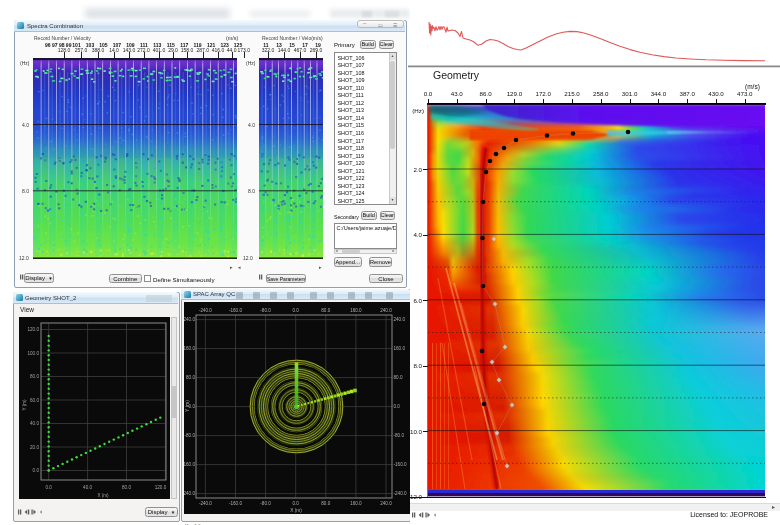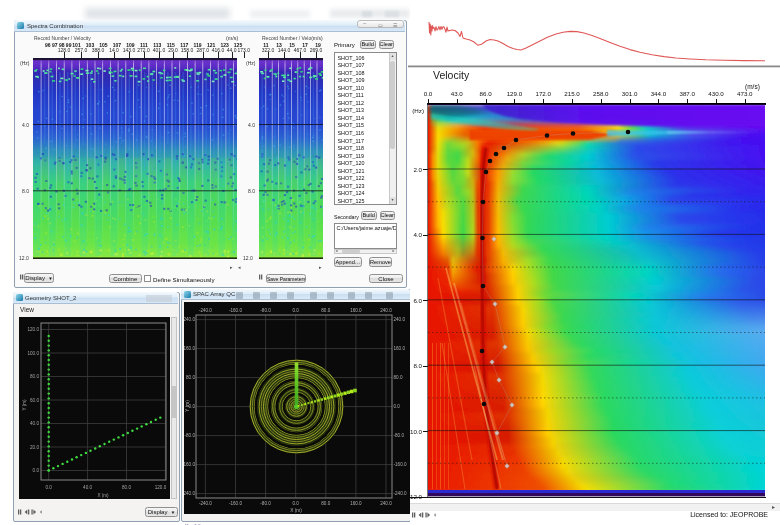--- a/index.html
+++ b/index.html
@@ -244,21 +244,21 @@
         <path d="M23.6,1.2 L22,3 L23.6,4.8 Z" fill="#707070"></path>
       </svg></div>
     <div class="btn" style="left:145px;top:506.5px;width:33px;height:10px;font-size:6px;line-height:8.5px;">Display&nbsp;&nbsp;<span style="font-size:4.5px;">▼</span></div>
     <div class="abs" style="left:410px;top:0;width:370px;height:525px;background:#fff;"></div>
     <div class="abs" style="left:408px;top:0px;width:372px;height:70px;">
       <svg width="372" height="70" viewBox="0 0 372 70" style="position:absolute;left:0;top:0">
         <polyline points="21.0,22.0 21.6,33.0 22.2,24.0 22.8,35.0 23.4,26.0 24.0,31.0 24.6,25.5 25.0,28.5 26.0,27.3 27.0,30.9 28.0,26.7 29.0,30.1 30.0,28.8 31.0,26.6 32.0,29.9 33.0,26.5 34.0,29.3 35.0,26.7 36.0,26.9 37.0,29.3 38.0,32.2 39.0,27.1 40.0,31.0 44.0,30.0 47.0,30.5 50.0,33.0 52.0,36.5 53.5,31.5 55.0,38.0 58.0,39.0 62.0,40.0 66.0,42.0 70.0,45.3 74.0,44.0 78.0,41.0 82.0,39.5 86.0,40.0 90.0,41.0 95.0,43.5 100.0,46.5 105.0,48.5 109.0,49.5 113.0,50.0 118.0,48.0 124.0,45.0 132.0,41.0 140.0,37.0 148.0,34.0 155.0,32.3 162.0,31.4 169.0,31.6 176.0,33.0 184.0,35.5 192.0,38.5 202.0,42.5 212.0,46.3 222.0,49.6 232.0,52.3 244.0,54.8 256.0,56.6 268.0,58.0 282.0,59.0 298.0,59.8 316.0,60.3 336.0,60.6 357.0,60.8" fill="none" stroke="#e05858" stroke-width="1.1" stroke-linejoin="round"></polyline>
         <rect x="0" y="65.5" width="372" height="1.8" fill="#8a8a8a"></rect>
       </svg>
     </div>
-    <div class="abs" style="left:433px;top:69px;font-size:10.5px;color:#222;">Velocity</div>
+    <div class="abs" style="left:433px;top:69px;font-size:10.5px;color:#222;">Geometry</div>
     <div class="abs" style="left:745px;top:82.5px;font-size:6.5px;color:#111;">(m/s)</div>
     <div class="lbl" style="left:408.0px;top:90px;width:40px;text-align:center;font-size:6.2px;">0.0</div>
     <div class="abs" style="left:428.0px;top:98.5px;width:1px;height:5px;background:#111;"></div>
     <div class="lbl" style="left:436.8px;top:90px;width:40px;text-align:center;font-size:6.2px;">43.0</div>
     <div class="abs" style="left:456.8px;top:98.5px;width:1px;height:5px;background:#111;"></div>
     <div class="lbl" style="left:465.6px;top:90px;width:40px;text-align:center;font-size:6.2px;">86.0</div>
     <div class="abs" style="left:485.6px;top:98.5px;width:1px;height:5px;background:#111;"></div>
     <div class="lbl" style="left:494.4px;top:90px;width:40px;text-align:center;font-size:6.2px;">129.0</div>
     <div class="abs" style="left:514.4px;top:98.5px;width:1px;height:5px;background:#111;"></div>
     <div class="lbl" style="left:523.2px;top:90px;width:40px;text-align:center;font-size:6.2px;">172.0</div>

